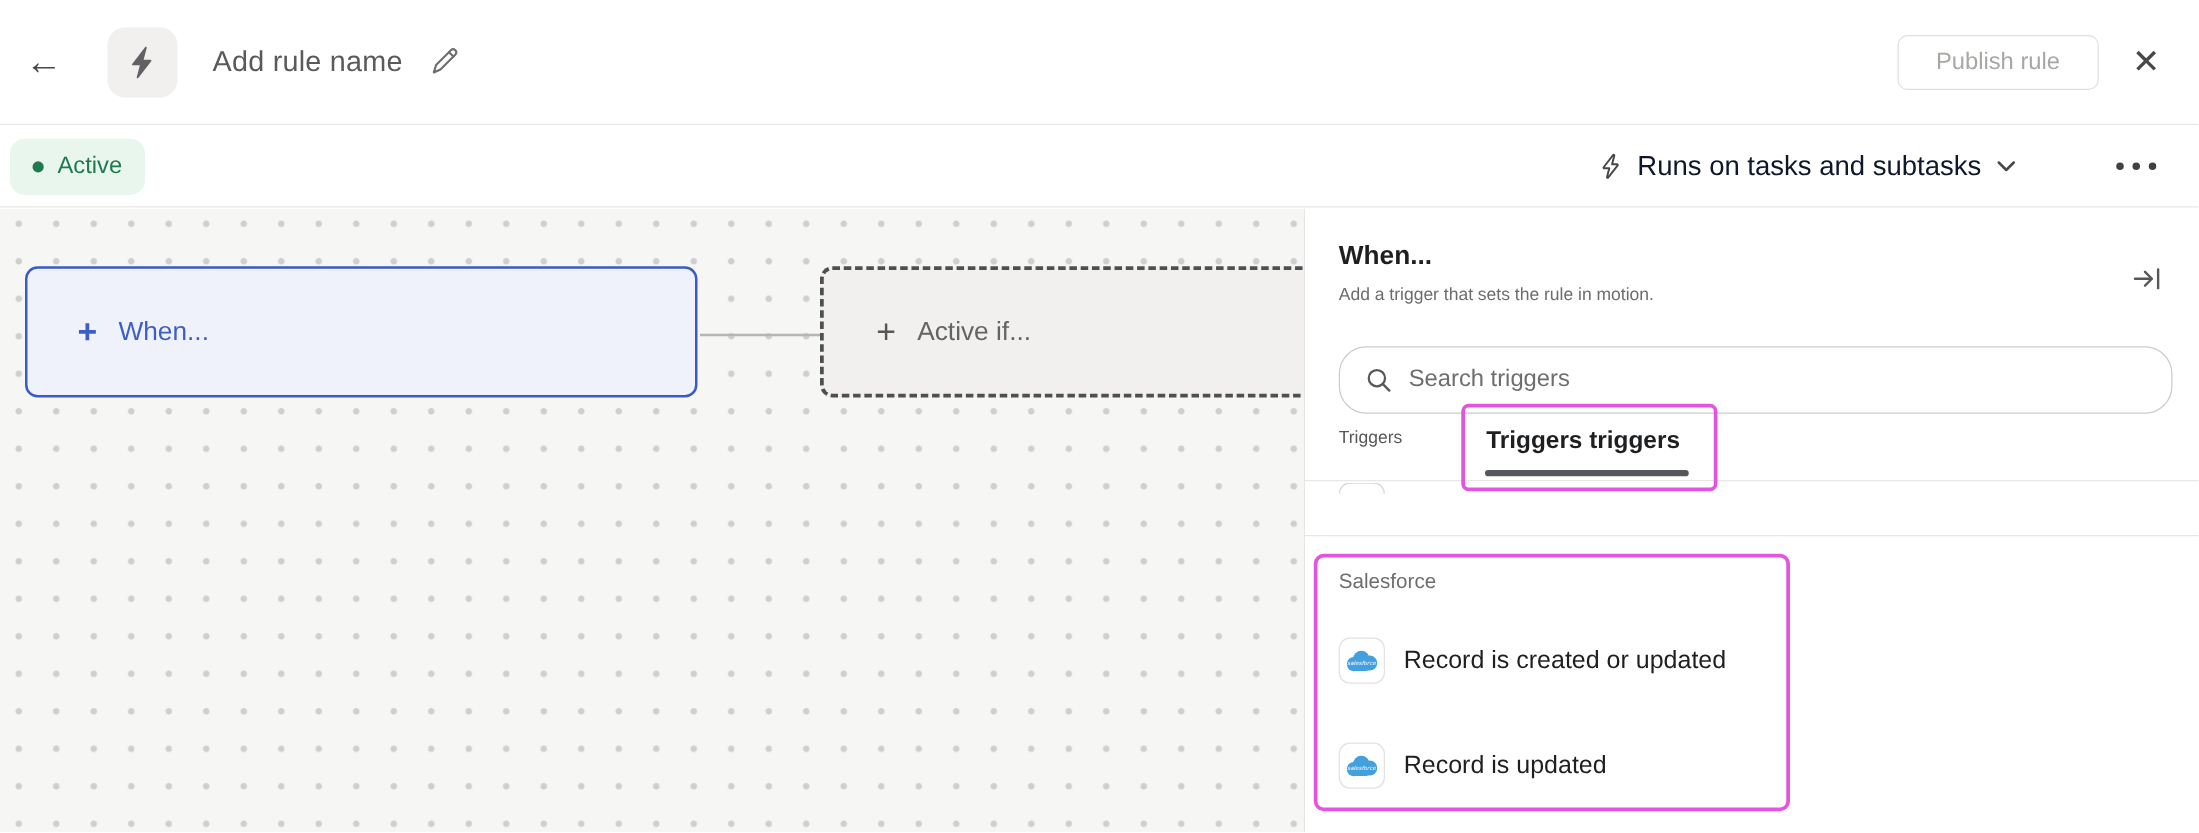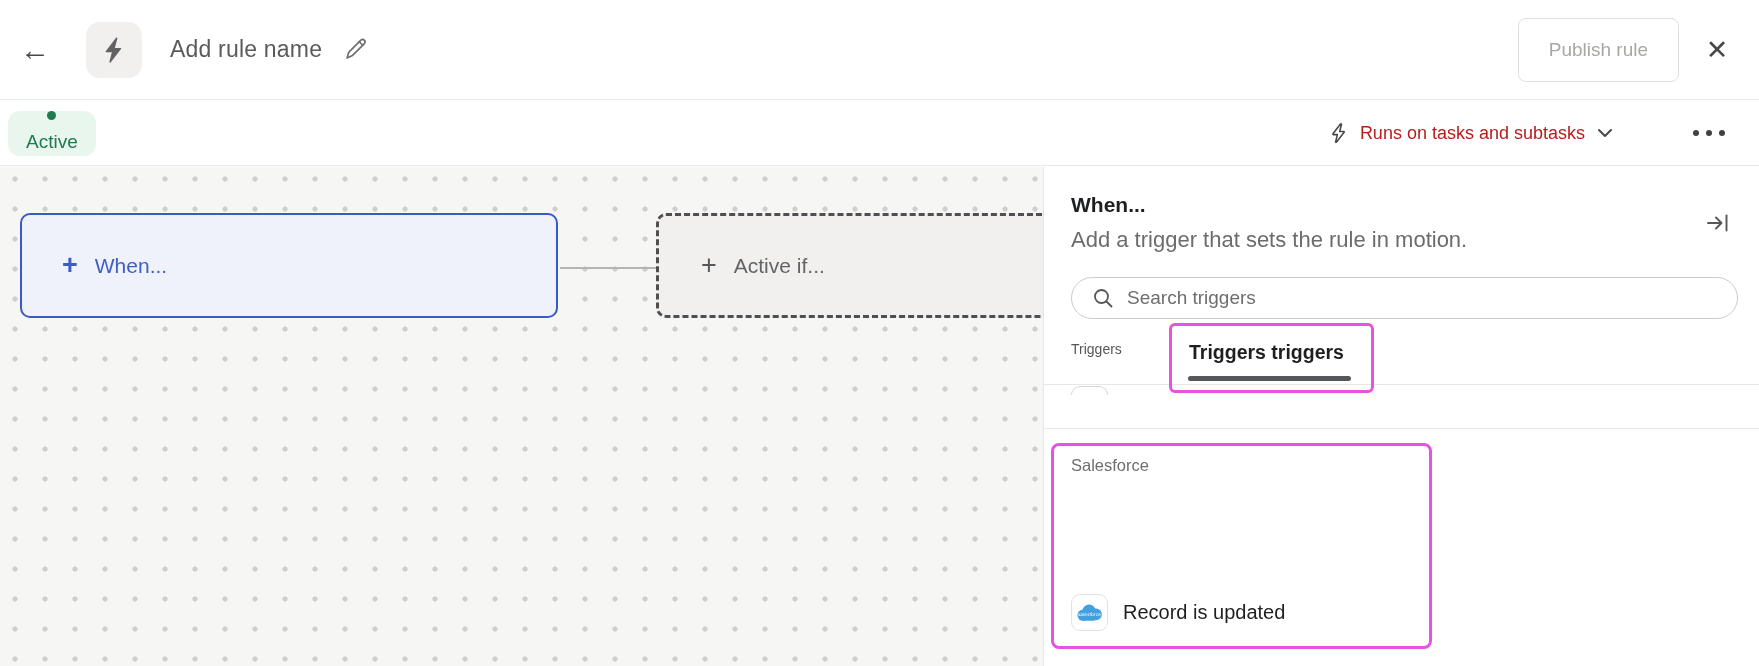--- a/index.html
+++ b/index.html
@@ -10,34 +10,34 @@
   
   .topbar { position:absolute; left:0; top:0; width:1759px; height:100px; background:#fff;
             border-bottom:1px solid #eceae8; display:flex; align-items:center; }
   .back-btn { width:46px; height:46px; margin-left:12px; display:flex; align-items:center; justify-content:center;
               font-size:30px; color:#47484a; cursor:pointer; border-radius:8px; }
   .bolt-square { width:56px; height:56px; margin-left:28px; background:#f1f0ef; border-radius:14px;
                  display:flex; align-items:center; justify-content:center; }
   .rule-title { margin-left:28px; font-size:23px; font-weight:500; color:#595a5c; letter-spacing:.2px; }
   .pencil-btn { margin-left:16px; display:flex; align-items:center; justify-content:center; width:34px; height:34px; }
   .top-spacer { flex:1; }
-  .publish-btn { height:64px; padding:0 30px; border:1px solid #e2e0de; border-radius:8px; background:#fff;
+  .publish-btn { height:44px; padding:0 30px; border:1px solid #e2e0de; border-radius:8px; background:#fff;
                  font-size:19px; color:#a9a7a4; display:flex; align-items:center; }
   .close-btn { width:48px; height:48px; margin:0 18px 0 14px; display:flex; align-items:center; justify-content:center;
                font-size:27px; color:#47484a; }
 
   
   .statusbar { position:absolute; left:0; top:101px; width:1759px; height:65px; background:#fff;
                border-bottom:1px solid #eae8e6; display:flex; align-items:center; }
   .badge { margin-left:8px; height:45px; padding:0 18px; background:#e9f6ee; border-radius:12px;
-           display:flex; align-items:center; gap:11px;flex-direction:column; }
+           display:flex; align-items:center; gap:11px; }
   .badge-dot { width:9px; height:9px; border-radius:50%; background:#1f7a4d; }
   .badge-label { font-size:19px; font-weight:500; color:#1f7a4d; }
   .scope-group { display:flex; align-items:center; gap:10px; margin-left:auto; color:#47484a; }
-  .scope-label { font-size:18px; font-weight:500; color:#b91c1c; }
+  .scope-label { font-size:22px; font-weight:500; color:#0f172a; }
   .more-btn { width:44px; height:44px; margin:0 28px 0 72px; display:flex; align-items:center; justify-content:center; }
 
   
   .body { position:absolute; left:0; top:167px; width:1759px; height:499px; display:flex; }
   .canvas { position:relative; width:1043px; height:499px; overflow:hidden; background:#f6f6f5;
             background-image:radial-gradient(circle at 15px 12px, #d1cfcd 2.2px, rgba(0,0,0,0) 3px);
             background-size:30px 30px; }
   .when-card { position:absolute; left:20px; top:46px; width:538px; height:105px; border-radius:10px;
                border:2px solid #3a5bc7; background:#f0f2fb; display:flex; align-items:center; padding-left:40px; gap:17px;
                cursor:pointer; }
@@ -46,24 +46,24 @@
   .connector { position:absolute; left:560px; top:100px; width:96px; height:1.5px; background:#b7b5b2; }
   .check-card { position:absolute; left:656px; top:46px; width:444px; height:105px; border-radius:10px;
                 border:3px dashed #4e4f51; background:#f1f0ee; display:flex; align-items:center; padding-left:42px; gap:17px;
                 cursor:pointer; }
   .check-plus { font-size:27px; font-weight:500; color:#565759; line-height:1; }
   .check-label { font-size:21px; color:#636466; }
 
   
   .panel { position:relative; width:716px; height:499px; background:#fff; border-left:1px solid #e8e6e4; }
   .panel-heading { position:absolute; left:27px; top:26px; font-size:21px; font-weight:700; color:#1e1f21; }
-  .panel-subheading { position:absolute; left:27px; top:60px; font-size:22px; color:#6b6c6d; }
+  .panel-subheading { position:absolute; left:27px; top:60px; font-size:14px; color:#6b6c6d; }
   .collapse-btn { position:absolute; left:658px; top:40px; width:32px; height:32px;
                   display:flex; align-items:center; justify-content:center; }
-  .search-wrap { position:absolute; left:27px; top:110px; width:667px; height:42px; border:1.5px solid #cfcbc9;
+  .search-wrap { position:absolute; left:27px; top:110px; width:667px; height:54px; border:1.5px solid #cfcbc9;
                  border-radius:22px; background:#fff; display:flex; align-items:center; padding:0 16px 0 20px; gap:13px; }
   .search-wrap input { border:none; outline:none; flex:1; font-size:19px; color:#1e1f21; background:transparent;
                        font-family:"Liberation Sans","DejaVu Sans",sans-serif; }
   .search-wrap input::placeholder { color:#6d6e6f; opacity:1; }
 
   .tab-inactive { position:absolute; left:27px; top:174px; font-size:14px; color:#565759; cursor:pointer; }
   .highlight-tab-box { position:absolute; left:125px; top:156px; width:205px; height:70px; border:3px solid #e355e1;
                        border-radius:6px; background:transparent; z-index:3; }
   .tab-active { position:absolute; left:145px; top:174px; font-size:19.5px; font-weight:700; color:#1e1f21; cursor:pointer; z-index:4; }
   .tab-underline { position:absolute; left:144px; top:209px; width:163px; height:4.5px; border-radius:3px; background:#56575a; z-index:2; }
@@ -186,20 +186,34 @@
       <div class="tab-active">Triggers triggers</div>
       <div class="tab-underline"></div>
 
       <div class="divider-a"></div>
       <div class="peek-icon"></div>
       <div class="divider-b"></div>
 
       <div class="sf-box"></div>
       <div class="sf-title">Salesforce</div>
 
+      <div class="trigger-item first">
+        <span class="sf-icon">
+          <svg width="29" height="20" viewBox="0 0 32 22">
+            <g fill="#41a0dd">
+              <circle cx="9" cy="13.5" r="6.3"></circle>
+              <circle cx="15.5" cy="9" r="7.3"></circle>
+              <circle cx="23" cy="12.5" r="6.6"></circle>
+              <rect x="8" y="11" width="16" height="8.5" rx="4"></rect>
+            </g>
+            <text x="16" y="14.5" text-anchor="middle" font-size="5" font-style="italic" fill="#ffffff" font-family="'DejaVu Sans',sans-serif">salesforce</text>
+          </svg>
+        </span>
+        <span class="trigger-label">Record is created or updated</span>
+      </div>
 
       <div class="trigger-item second">
         <span class="sf-icon">
           <svg width="29" height="20" viewBox="0 0 32 22">
             <g fill="#41a0dd">
               <circle cx="9" cy="13.5" r="6.3"></circle>
               <circle cx="15.5" cy="9" r="7.3"></circle>
               <circle cx="23" cy="12.5" r="6.6"></circle>
               <rect x="8" y="11" width="16" height="8.5" rx="4"></rect>
             </g>

